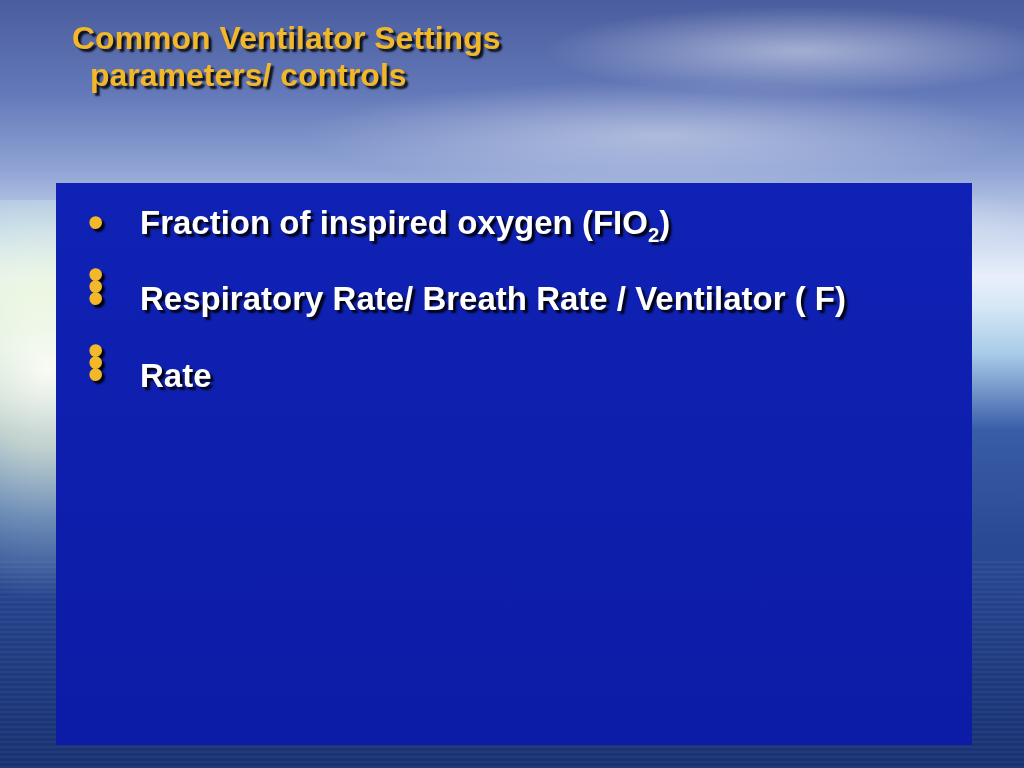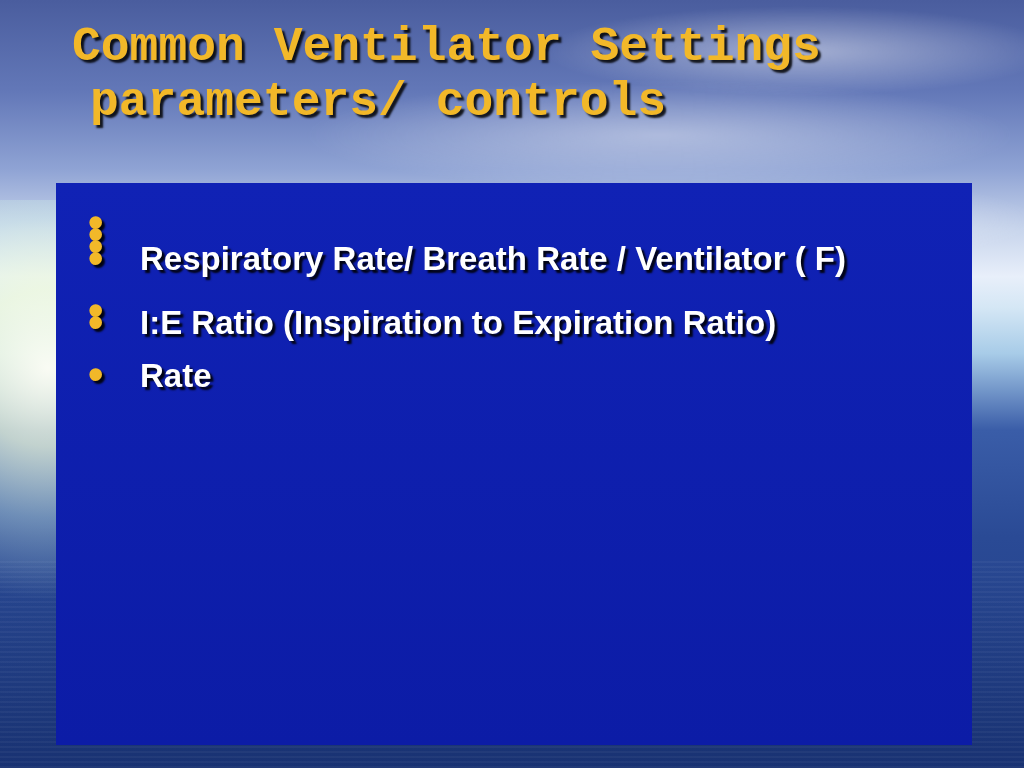--- a/index.html
+++ b/index.html
@@ -50,24 +50,23 @@
         rgba(0,0,0,0) 2px 5px),
       linear-gradient(to bottom, rgba(30,60,130,0) 0%, rgba(15,35,85,0.35) 100%);
     pointer-events: none;
   }
 
   .title {
     position: absolute;
     left: 72px; top: 20px; right: 60px;
     color: #f2b829;
     font-weight: bold;
-    font-size: 48px;
+    font-size: 32px;
     line-height: 1.15;
     text-shadow: 3px 3px 2px rgba(0,0,0,0.85);
-    font-family: Liberation Mono, monospace;
   }
   .title .l2 { padding-left: 18px; }
 
   .content-box {
     position: absolute;
     left: 56px; top: 183px;
     width: 916px; height: 562px;
     background: #1020b0;
     background: #0e1fae;
     background: linear-gradient(#1022b5, #0c1ca6);
@@ -105,41 +104,41 @@
 
   <div class="title">
     <div>Common Ventilator Settings</div>
     <div class="l2">parameters/ controls</div>
   </div>
 
   <div class="content-box">
     <ul class="items">
       <li>
         <span class="bullet">•</span>
+        <span>
+          <span>Fraction of inspired oxygen (FIO</span><span class="sub">2</span><span>)</span>
+        </span>
       </li>
       <li>
         <span class="bullet">•</span>
       </li>
       <li>
         <span class="bullet">•</span>
       </li>
       <li>
         <span class="bullet">•</span>
         <span>
           <span>Respiratory Rate/ Breath Rate / Ventilator ( F)</span><span class="sub"></span><span></span>
         </span>
       </li>
       <li>
         <span class="bullet">•</span>
       </li>
       <li>
         <span class="bullet">•</span>
-        <span>
-          <span>I:E  Ratio  (Inspiration to Expiration Ratio)</span><span class="sub"></span><span></span>
-        </span>
       </li>
       <li>
         <span class="bullet">•</span>
         <span>
           <span>Rate</span><span class="sub"></span><span></span>
         </span>
       </li>
     </ul>
   </div>
 </div>

